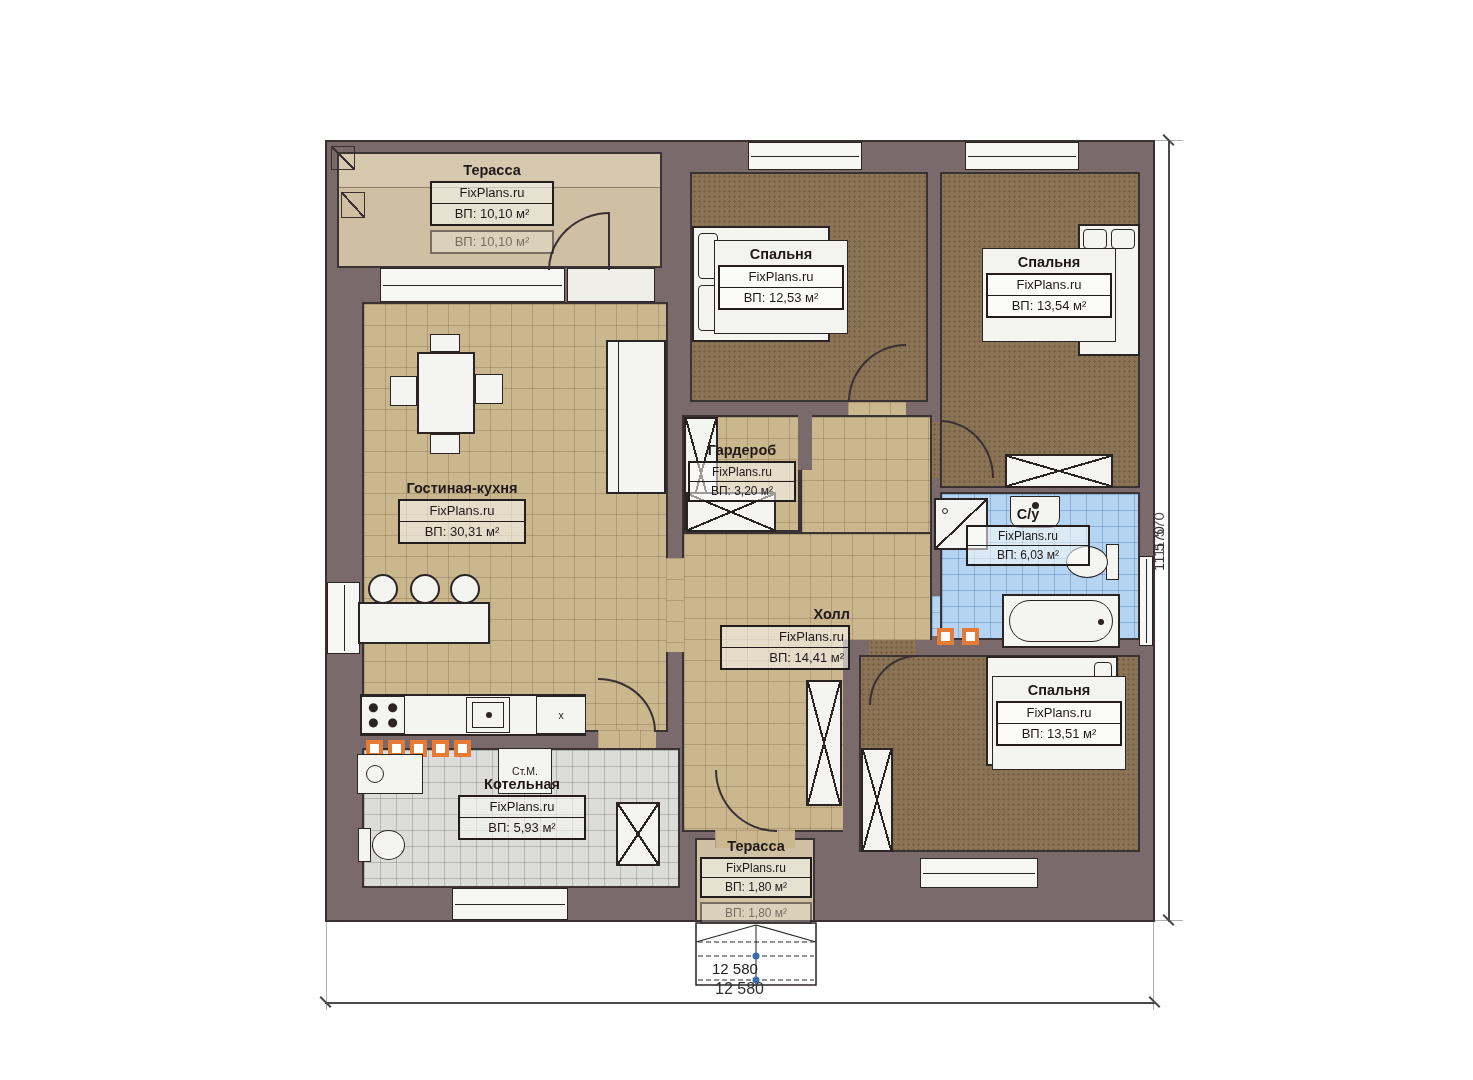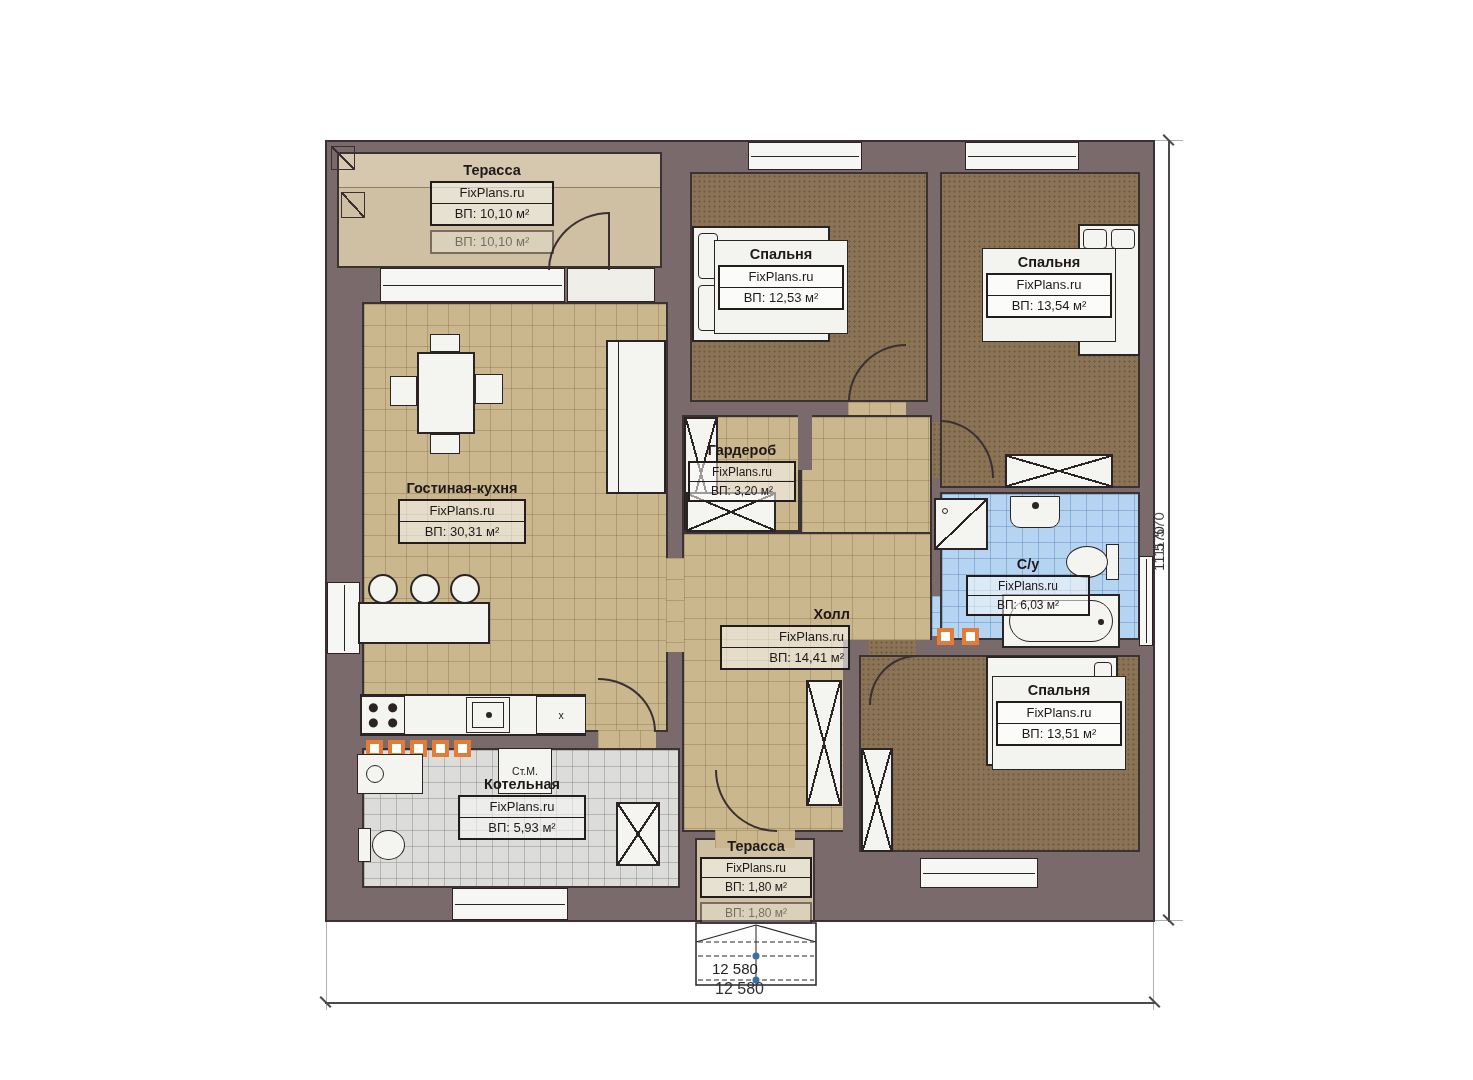--- a/index.html
+++ b/index.html
@@ -229,21 +229,21 @@
   </div>
 
   <div class="label" style="left:720px;top:606px;width:130px;text-align:right;">
     <div class="title">Холл</div>
     <div class="box">
       <div class="row">FixPlans.ru</div>
       <div class="row">ВП: 14,41 м²</div>
     </div>
   </div>
 
-  <div class="label compact" style="left:966px;top:556px;width:124px;">
+  <div class="label compact" style="left:966px;top:506px;width:124px;">
     <div class="title">С/у</div>
     <div class="box">
       <div class="row">FixPlans.ru</div>
       <div class="row">ВП: 6,03 м²</div>
     </div>
   </div>
 
   <div class="label on-note" style="left:996px;top:682px;width:126px;">
     <div class="title">Спальня</div>
     <div class="box">

